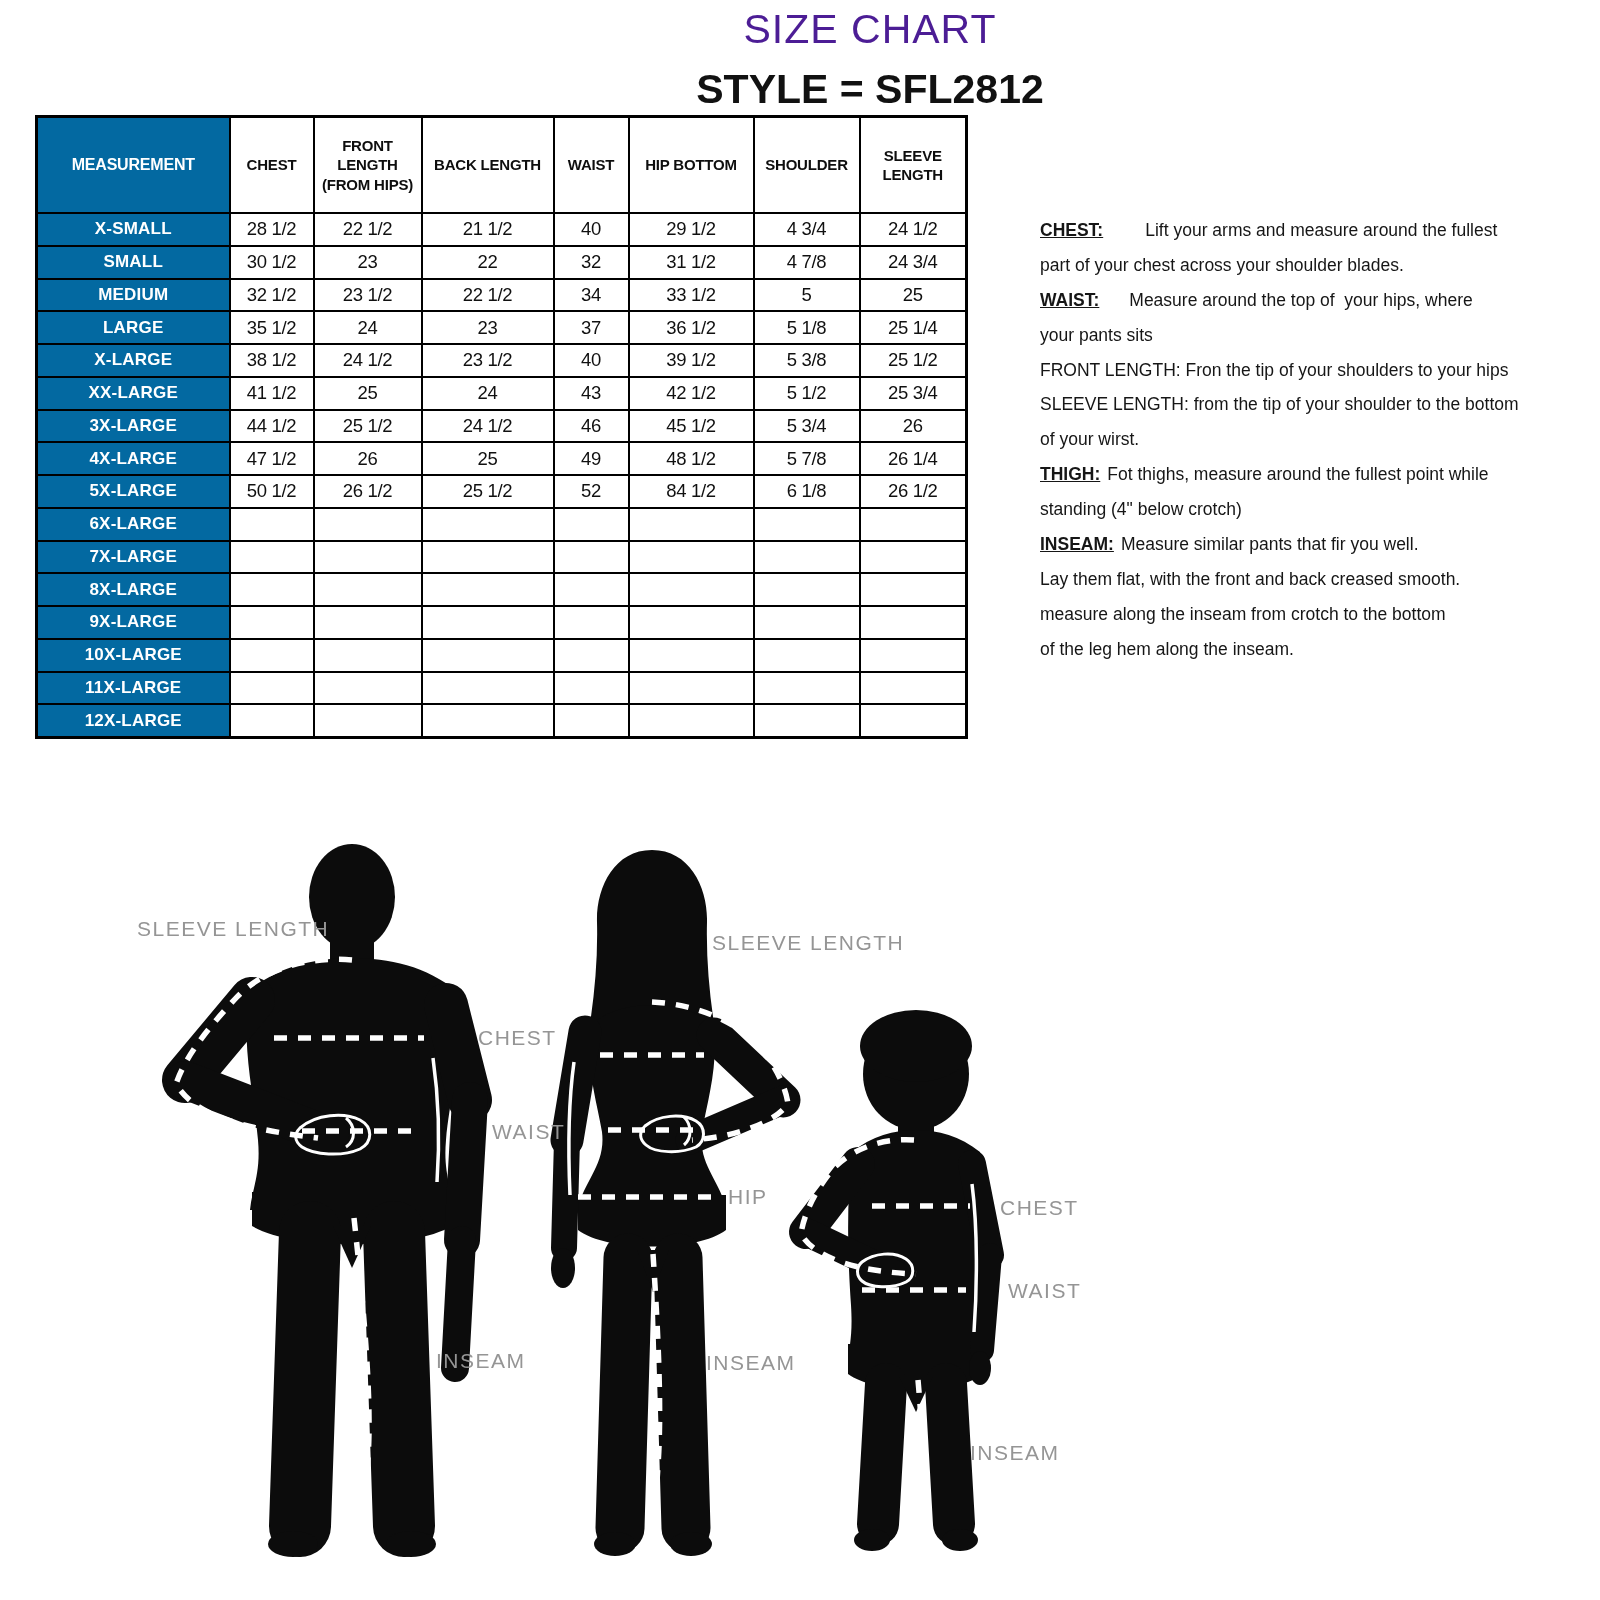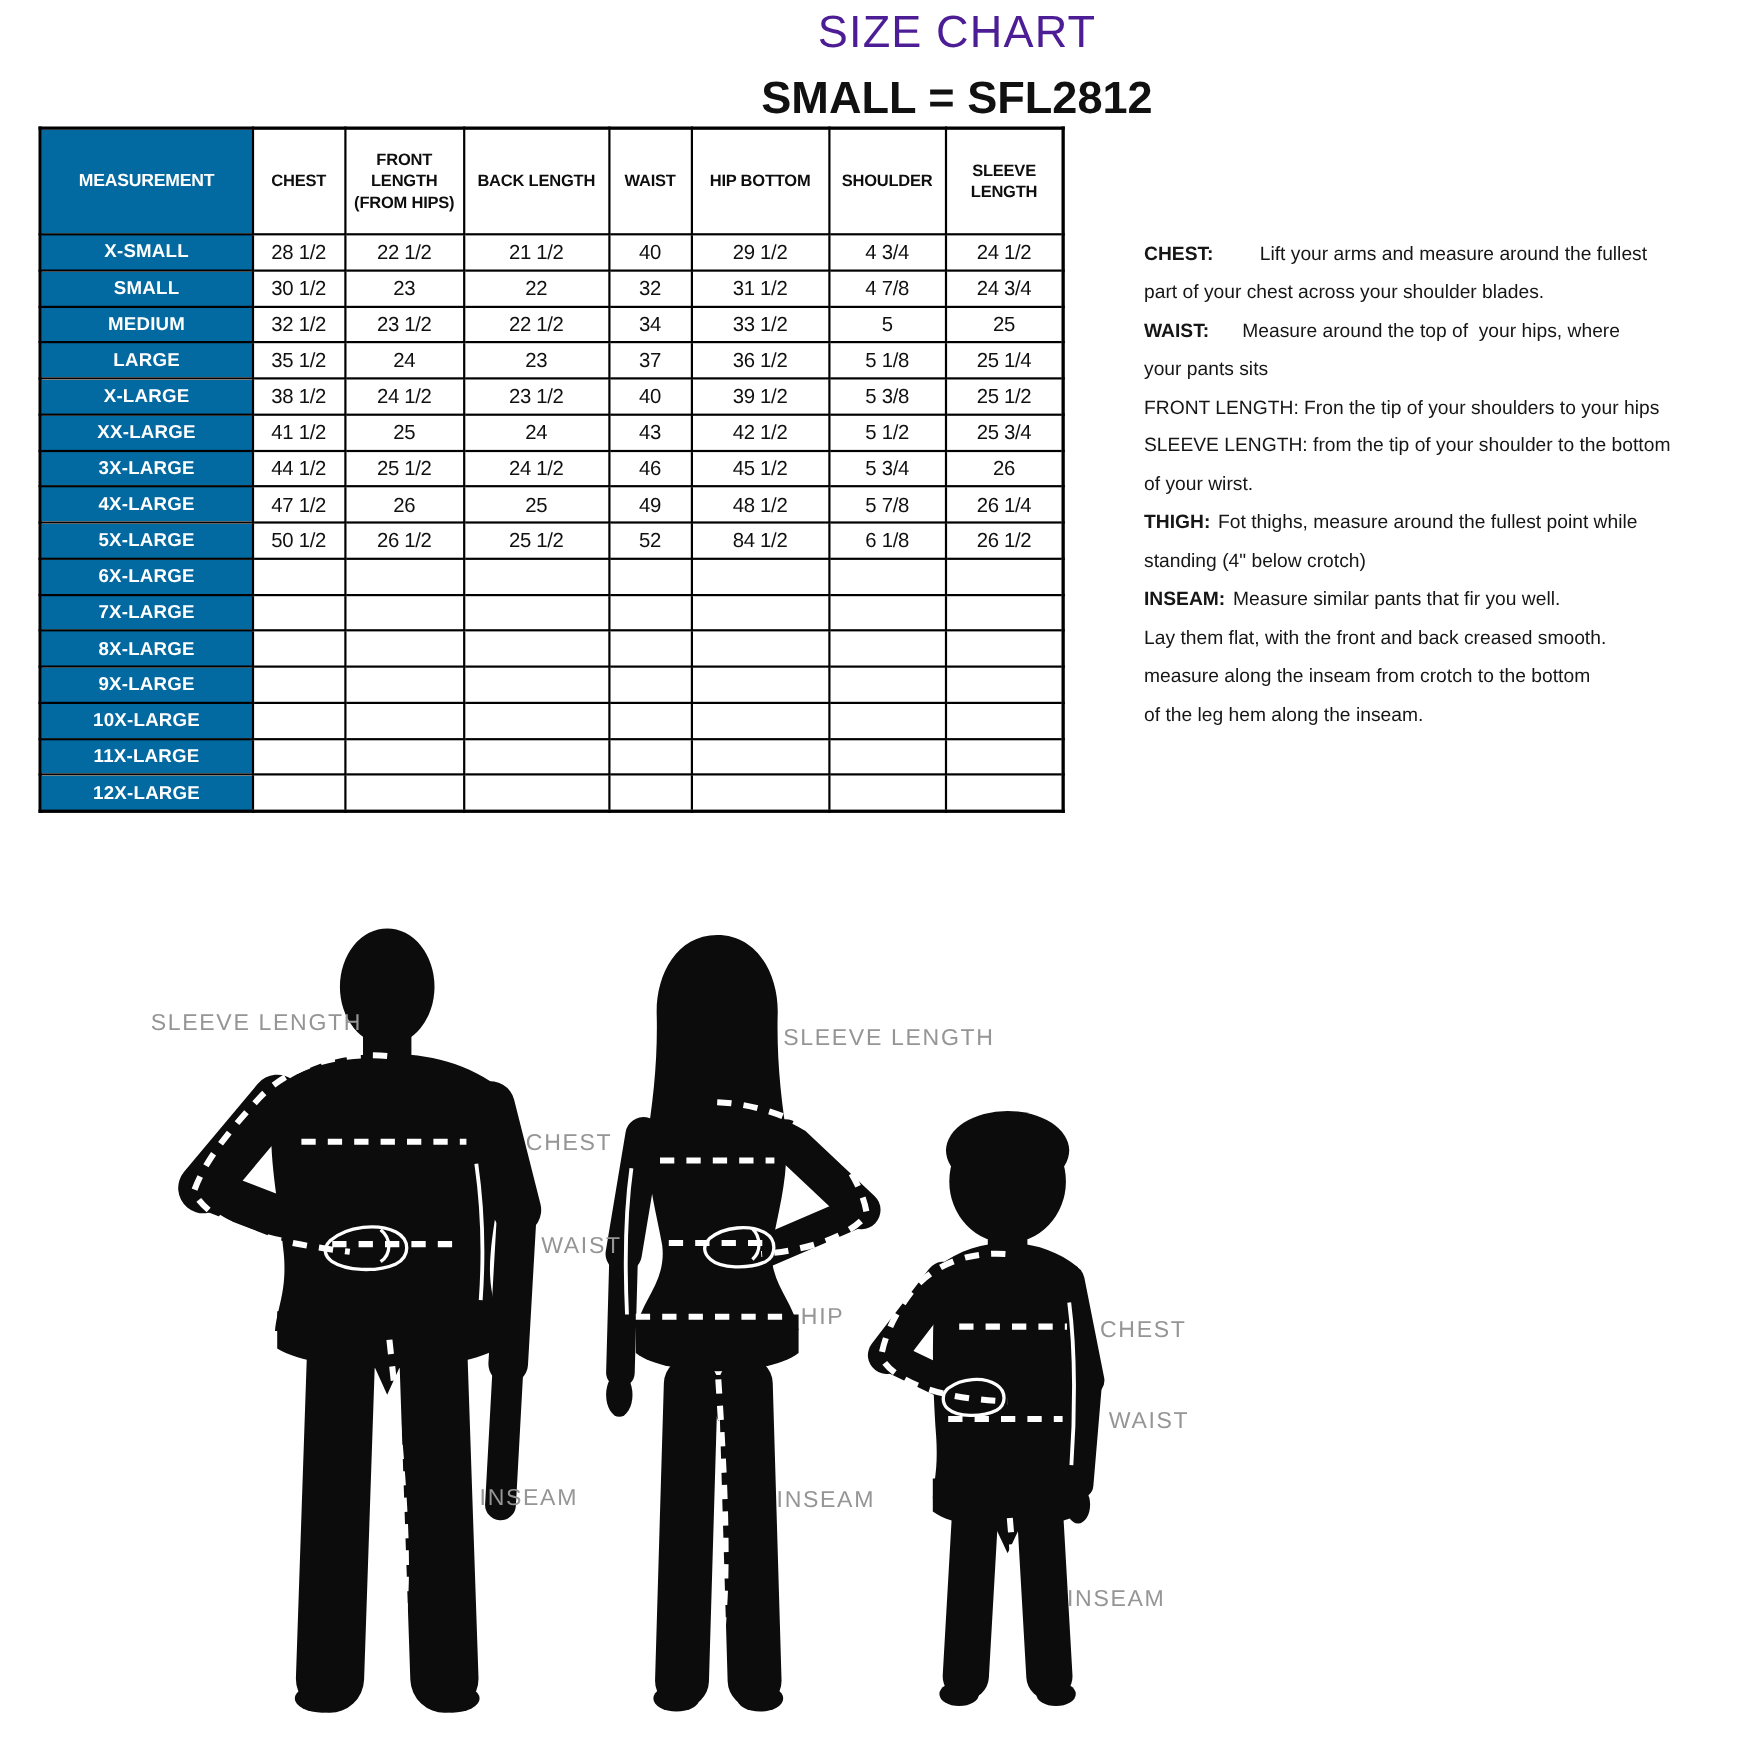--- a/index.html
+++ b/index.html
@@ -21,42 +21,42 @@
   #size-table thead th{height:94px;font-size:15px;font-weight:700;line-height:1.3;
               letter-spacing:-0.2px;color:#0e0e0e;background:#fff;}
   #size-table th.red,#size-table td.size-cell{background:#0369a1;color:#fff;}
   #size-table thead th.red{font-size:16px;}
   #size-table tbody td{height:30.75px;font-size:18.5px;letter-spacing:-0.3px;color:#101010;}
   #size-table tbody td.size-cell{font-size:17px;font-weight:700;letter-spacing:0.2px;}
 
   
   #instructions{left:1040px;top:213px;width:540px;}
   .iline{height:34.9px;line-height:34.9px;white-space:nowrap;font-size:17.5px;color:#161616;}
-  .ilabel{font-weight:700;text-align:center;}
+  .ilabel{font-weight:700;text-decoration:underline;text-align:center;}
   .itext{white-space:pre;}
   .itext.sp{margin-left:7px;}
   .itext.gap1{margin-left:42px;}
   .itext.gap2{margin-left:30px;}
 
   
   #diagram{left:0;top:760px;}
   .sil{fill:#0c0c0c;stroke:none;}
   .limb{stroke:#0c0c0c;fill:none;stroke-linecap:round;}
   .dash{stroke:#ffffff;fill:none;stroke-width:5.5;stroke-dasharray:13 11;stroke-linecap:butt;}
   .hand{stroke:#ffffff;fill:none;stroke-width:3;stroke-linejoin:round;}
   .sep{stroke:#ffffff;fill:none;stroke-width:3.5;}
   .dlabel{fill:#959595;font-family:"Liberation Sans",sans-serif;font-size:21px;
           font-weight:400;letter-spacing:1.5px;}
 </style>
 </head>
 <body>
 
 <div class="abs" id="title-wrap">
   <div id="page-title">SIZE CHART</div>
-  <div id="style-line">SMALL = SFL2812</div>
+  <div id="style-line">STYLE = SFL2812</div>
 </div>
 
 <table id="size-table">
   <colgroup>
     <col style="width:193px">
       <col style="width:84px">
       <col style="width:108px">
     <col style="width:132px">
       <col style="width:75px">
       <col style="width:125px">

